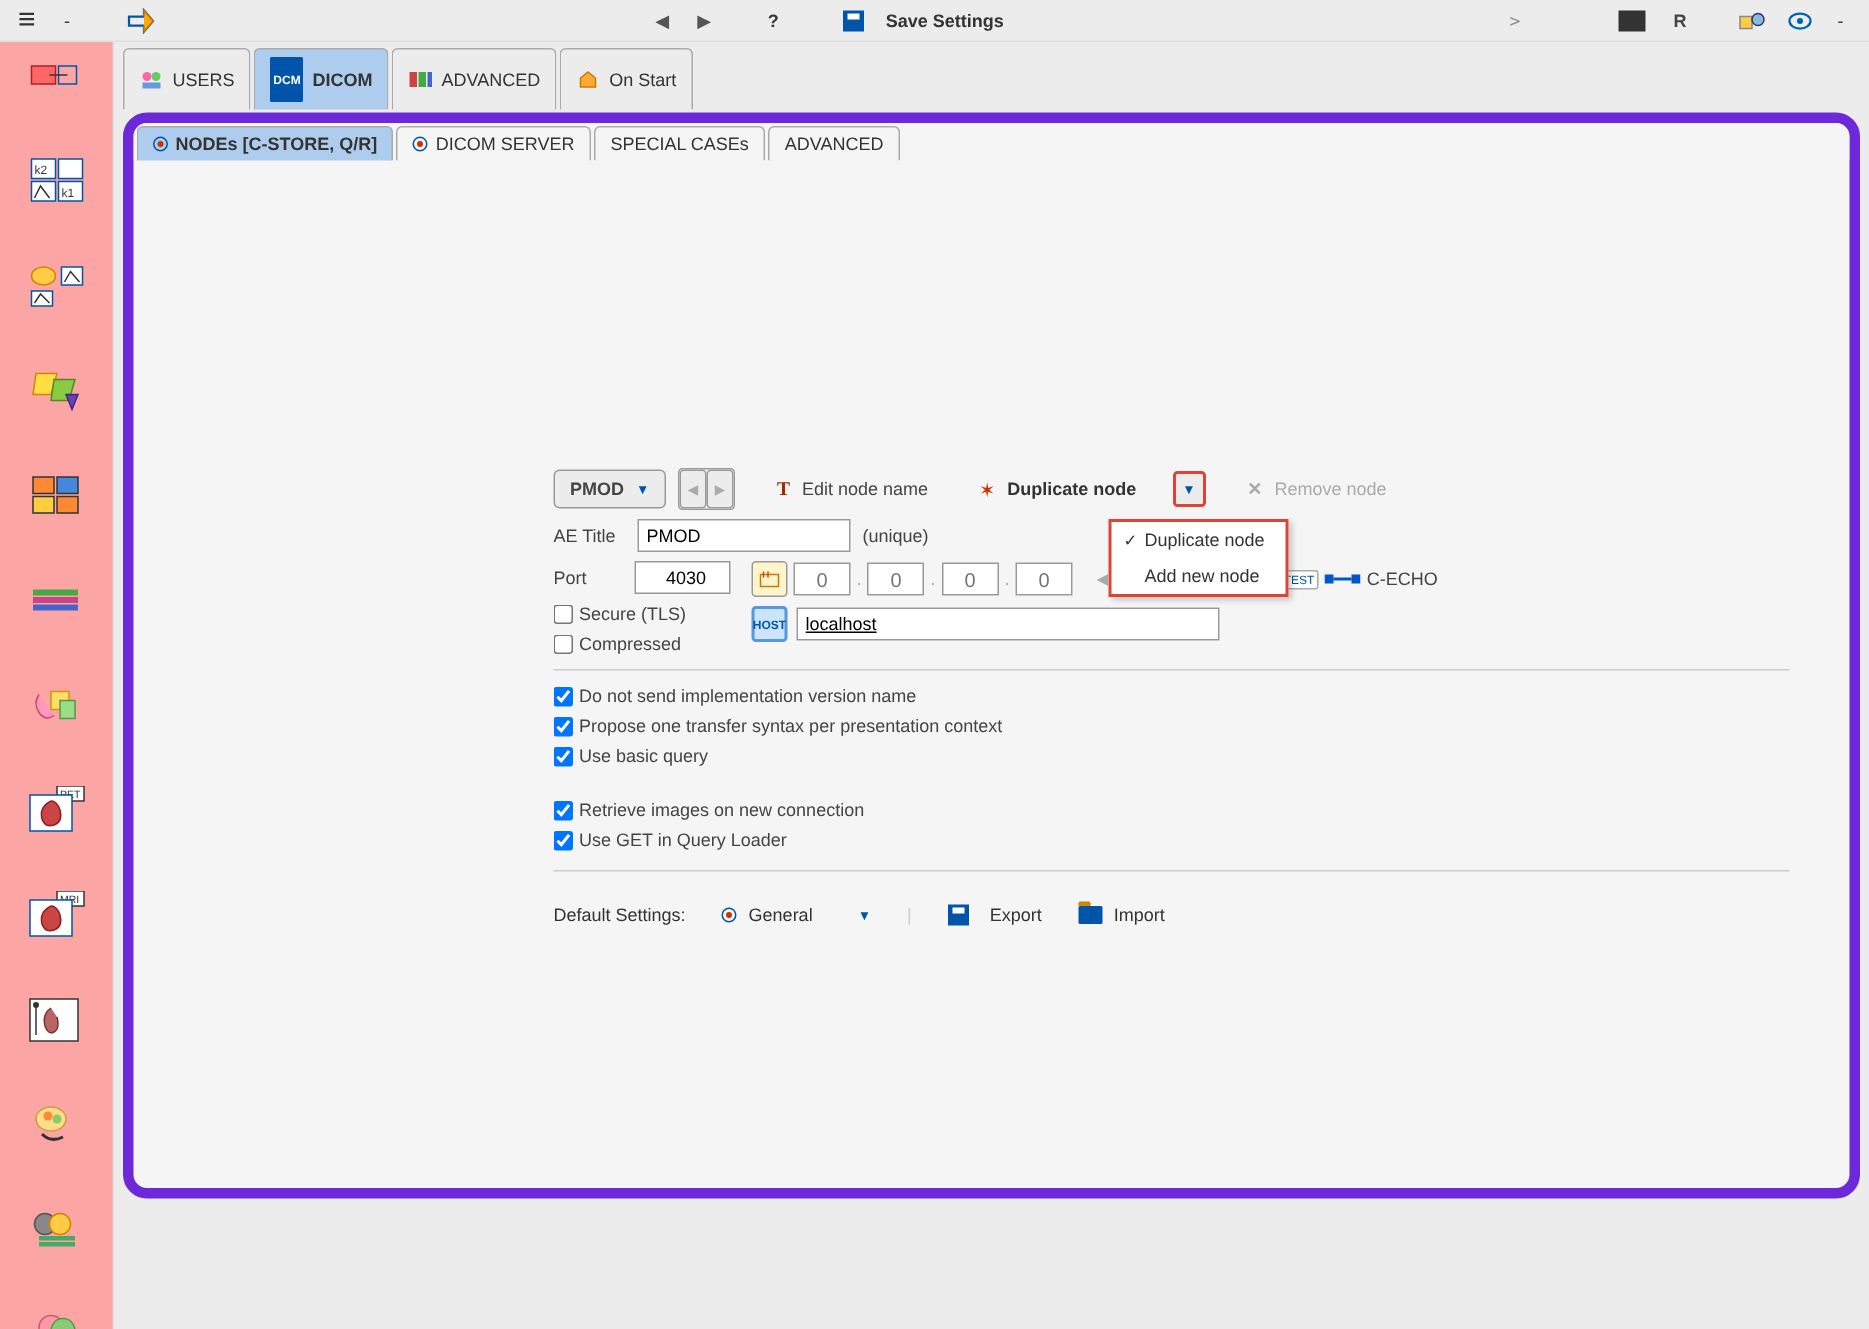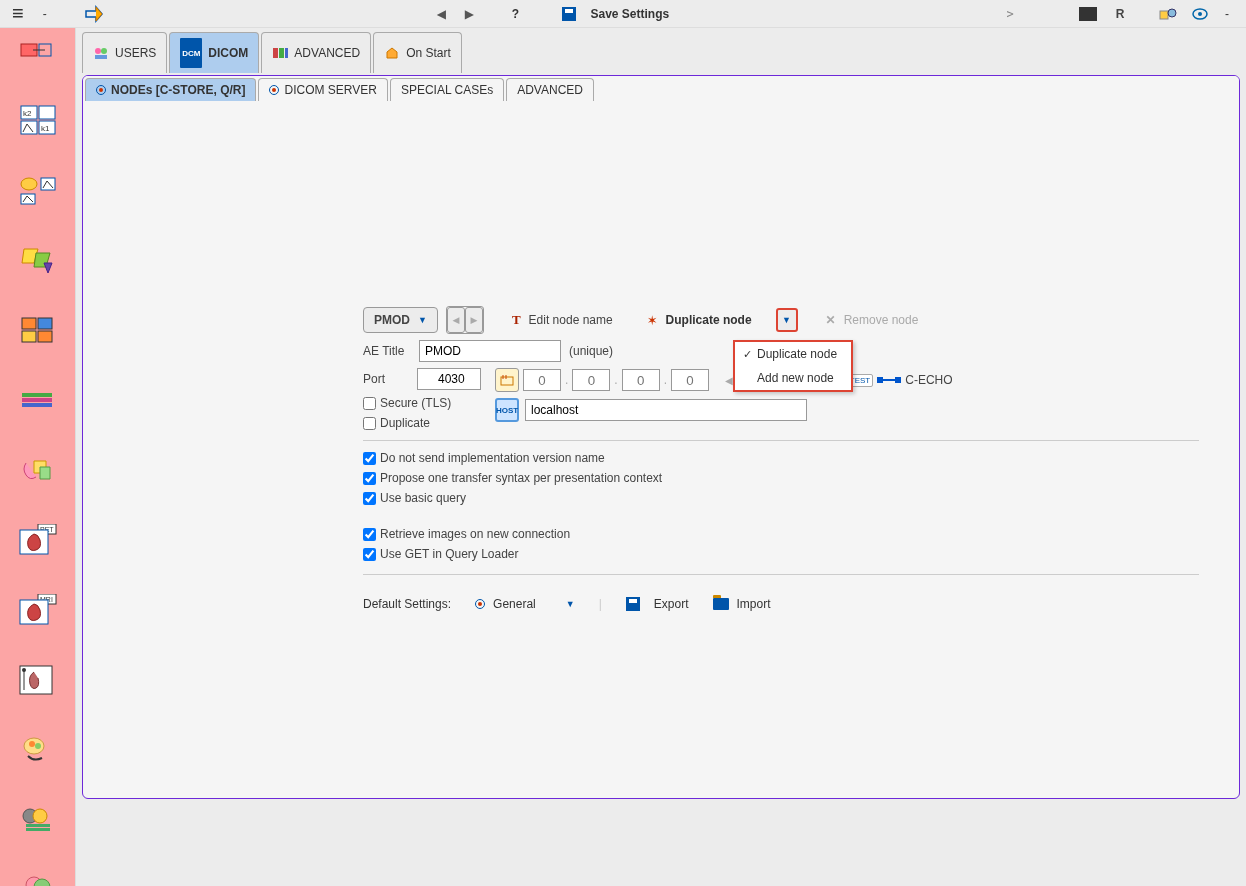--- a/index.html
+++ b/index.html
@@ -19,21 +19,21 @@
 .content{flex:1;padding:4px 6px 6px 6px;overflow:hidden}
 .tabbar{display:flex;gap:2px;margin-bottom:2px}
 .tab{background:#ececec;border:1px solid #aaa;border-bottom:none;padding:5px 10px;display:flex;align-items:center;gap:6px;cursor:pointer;border-radius:4px 4px 0 0;font-size:12px}
 .tab.active{background:#aecdee;font-weight:bold}
 .tab .tab-icon{width:16px;height:14px;display:inline-flex;align-items:center;justify-content:center}
 .subtabs{display:flex;gap:2px;background:#f5f5f5;padding:2px 0 0 2px}
 .subtab{border:1px solid #aaa;border-bottom:none;padding:4px 10px;border-radius:4px 4px 0 0;cursor:pointer;font-size:12px;display:flex;align-items:center;gap:5px}
 .subtab.active{background:#aecdee;font-weight:bold}
 .target-icon{width:10px;height:10px;border:1px solid #0055aa;border-radius:50%;display:inline-block;position:relative}
 .target-icon::after{content:'';position:absolute;width:4px;height:4px;background:#cc3300;border-radius:50%;top:2px;left:2px}
-.panel{background:#f5f5f5;border:1px solid #6d28d9;border-radius:6px;height:724px;overflow:hidden;position:relative}
+.panel{background:#f5f5f5;border:7px solid #6d28d9;border-radius:16px;height:724px;overflow:hidden;position:relative}
 .form-area{position:absolute;top:230px;left:280px;right:40px}
 .row{display:flex;align-items:center;gap:8px;margin-bottom:6px;font-size:12px;color:#444}
 .sel{border:1px solid #999;background:#ececec;padding:5px 10px;border-radius:4px;display:inline-flex;align-items:center;gap:8px;cursor:pointer;font-weight:bold}
 .sel .tri{font-size:9px;color:#0055aa}
 .navbtn{width:18px;height:26px;border:1px solid #999;background:#ececec;border-radius:3px;display:inline-flex;align-items:center;justify-content:center;color:#aaa;cursor:pointer;font-size:9px}
 .link-action{color:#333;font-weight:bold;cursor:pointer}
 .link-disabled{color:#aaa;cursor:default}
 .x-icon{color:#aaa;font-weight:bold}
 .t-icon{color:#aa2200;font-family:'Times New Roman',serif;font-weight:bold;font-size:13px}
 .spark-icon{color:#cc3300;font-size:13px}
@@ -309,21 +309,21 @@
               <div style="display:flex;align-items:center;gap:6px">
                 <span style="width:48px">Port</span>
                 <input class="input" style="width: 64px; padding-left: 20px;" value="4030">
               </div>
               <label class="cbx">
                   <input type="checkbox" style="">
                   <span>Secure (TLS)</span>
                 </label>
               <label class="cbx">
                   <input type="checkbox" style="">
-                  <span>Duplicate</span>
+                  <span>Compressed</span>
                 </label>
             </div>
             <div style="display:flex;flex-direction:column;gap:6px;margin-left:6px">
               <div style="display:flex;align-items:center;gap:4px">
                 <span class="hostbtn">
                     <svg width="14" height="14">
                       <rect x="1" y="4" width="12" height="8" fill="none" stroke="#cc7700"></rect>
                       <line x1="3" y1="2" x2="3" y2="6" stroke="#cc4400"></line>
                       <line x1="6" y1="2" x2="6" y2="6" stroke="#cc4400"></line>
                     </svg>
@@ -344,21 +344,21 @@
                     <svg width="24" height="10">
                       <rect x="0" y="2" width="6" height="6" fill="#0055cc"></rect>
                       <line x1="6" y1="5" x2="18" y2="5" stroke="#0055cc" stroke-width="2"></line>
                       <rect x="18" y="2" width="6" height="6" fill="#0055cc"></rect>
                     </svg>
                   </span>
                 <span style="cursor:pointer">C-ECHO</span>
               </div>
               <div style="display:flex;align-items:center;gap:6px">
                 <span class="hostbtn" style="background:#cde4ff;border:2px solid #5599dd">HOST</span>
-                <input class="input" style="width: 282px;" value="localhost">
+                <input class="input" style="width: 282px; text-decoration: underline;" value="localhost">
               </div>
             </div>
           </div>
 
           <div class="hr"></div>
 
           <label class="cbx" style="margin-bottom:6px">
               <input type="checkbox" checked="" style="">
               <span>Do not send implementation version name</span>
             </label><br>

